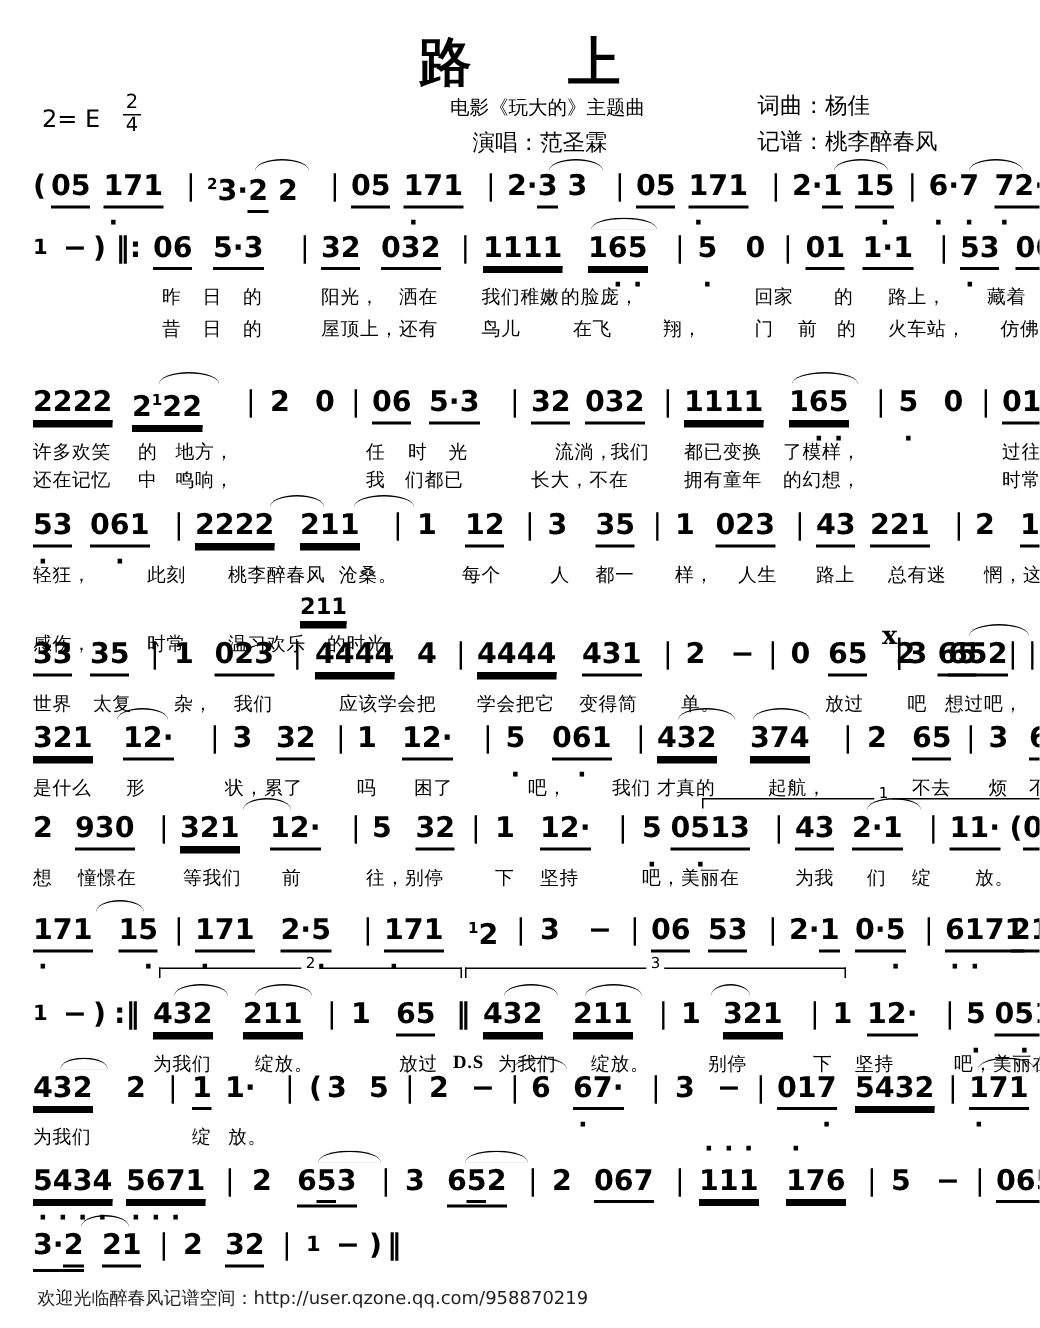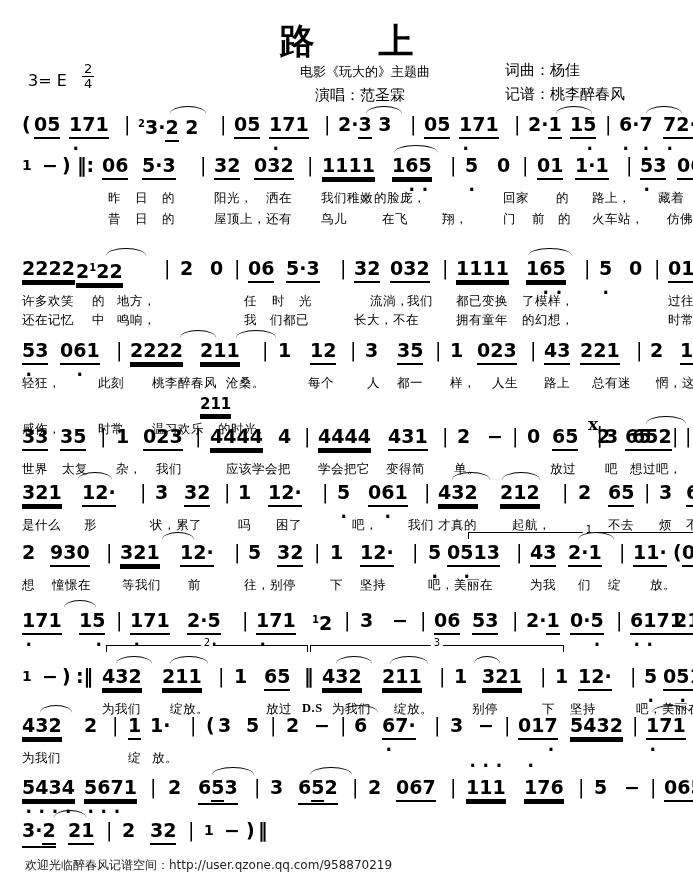--- a/index.html
+++ b/index.html
@@ -51,21 +51,21 @@
   .brk span{position:absolute;top:-9px;left:50%;transform:translateX(-50%);font-size:10px;background:#fff;padding:0 3px;font-family:"DejaVu Sans",sans-serif;}
   .repL{display:inline-block;font-weight:bold;}
   .segno{position:absolute;font-size:17px;font-family:"DejaVu Serif",serif;}
 </style>
 </head>
 <body>
 
 <div class="title">路  上</div>
 
 <div class="keysig">
-  <span>3= E</span>
+  <span>2= E</span>
   <span class="frac">
     <span class="num">2</span>
     <span class="den">4</span>
   </span>
 </div>
 
 <div class="subtitle">电影《玩大的》主题曲</div>
 <div class="performer">演唱：范圣霖</div>
 <div class="credit1">词曲：杨佳</div>
 <div class="credit2">记谱：桃李醉春风</div>
@@ -150,21 +150,21 @@
       <span class="cell" style="left:510px">前</span>
       <span class="cell" style="left:536px">的</span>
     <span class="cell" style="left:570px">火车站，</span>
       <span class="cell" style="left:645px">仿佛</span>
   </div>
 </div>
 
 <div class="sys" style="top:256px">
   <div class="noterow">
     <span class="cell u2" style="left:0px">2222</span>
-    <span class="cell u2" style="left:54px">2<span class="grace">1</span>22</span>
+    <span class="cell u2" style="left:66px">2<span class="grace">1</span>22</span>
     <span class="cell bar" style="left:142px">|</span>
     <span class="cell" style="left:158px">2</span>
     <span class="cell" style="left:188px">0</span>
     <span class="cell bar" style="left:212px">|</span>
     <span class="cell u1" style="left:226px">06</span>
     <span class="cell u1" style="left:264px">5·3</span>
     <span class="cell bar" style="left:318px">|</span>
     <span class="cell u1" style="left:332px">32</span>
     <span class="cell u1" style="left:368px">032</span>
     <span class="cell bar" style="left:420px">|</span>
@@ -316,21 +316,21 @@
     <span class="cell" style="left:133px">3</span>
     <span class="cell u1" style="left:162px">32</span>
     <span class="cell bar" style="left:202px">|</span>
     <span class="cell" style="left:216px">1</span>
     <span class="cell u1" style="left:246px">12·</span>
     <span class="cell bar" style="left:300px">|</span>
     <span class="cell" style="left:315px"><span class="dotb">5</span></span>
     <span class="cell u1" style="left:346px">0<span class="dotb">6</span>1</span>
     <span class="cell bar" style="left:402px">|</span>
     <span class="cell u2" style="left:416px">432</span>
-    <span class="cell u2" style="left:478px">212</span>
+    <span class="cell u2" style="left:478px">374</span>
     <span class="cell bar" style="left:540px">|</span>
     <span class="cell" style="left:556px">2</span>
     <span class="cell u1" style="left:586px">65</span>
     <span class="cell bar" style="left:622px">|</span>
     <span class="cell" style="left:637px">3</span>
     <span class="cell u1" style="left:664px">65</span>
 
     <span class="slur" style="left:56px;top:-8px;width:34px"></span>
     <span class="slur" style="left:430px;top:-8px;width:38px"></span>
     <span class="slur" style="left:480px;top:-8px;width:38px"></span>

